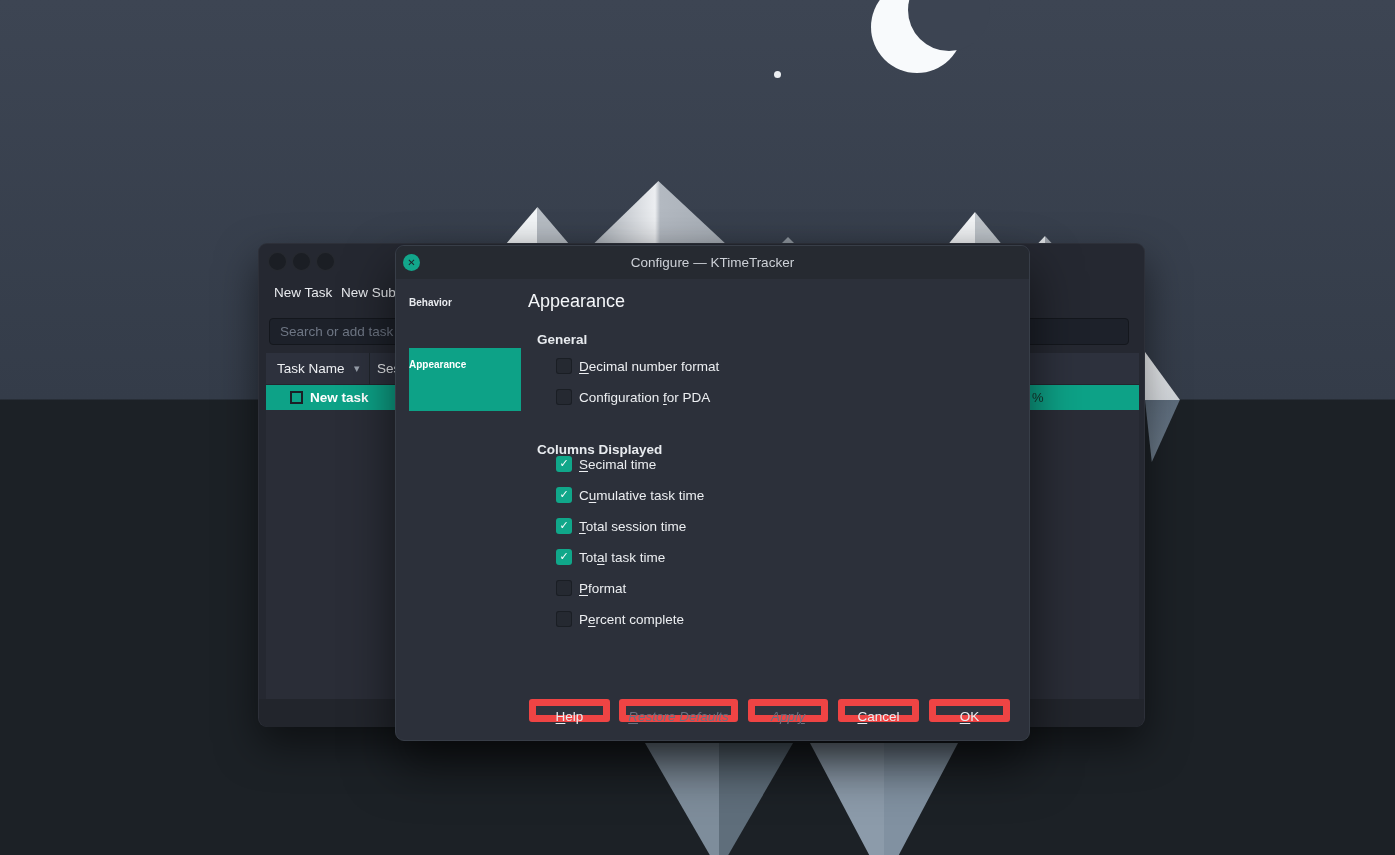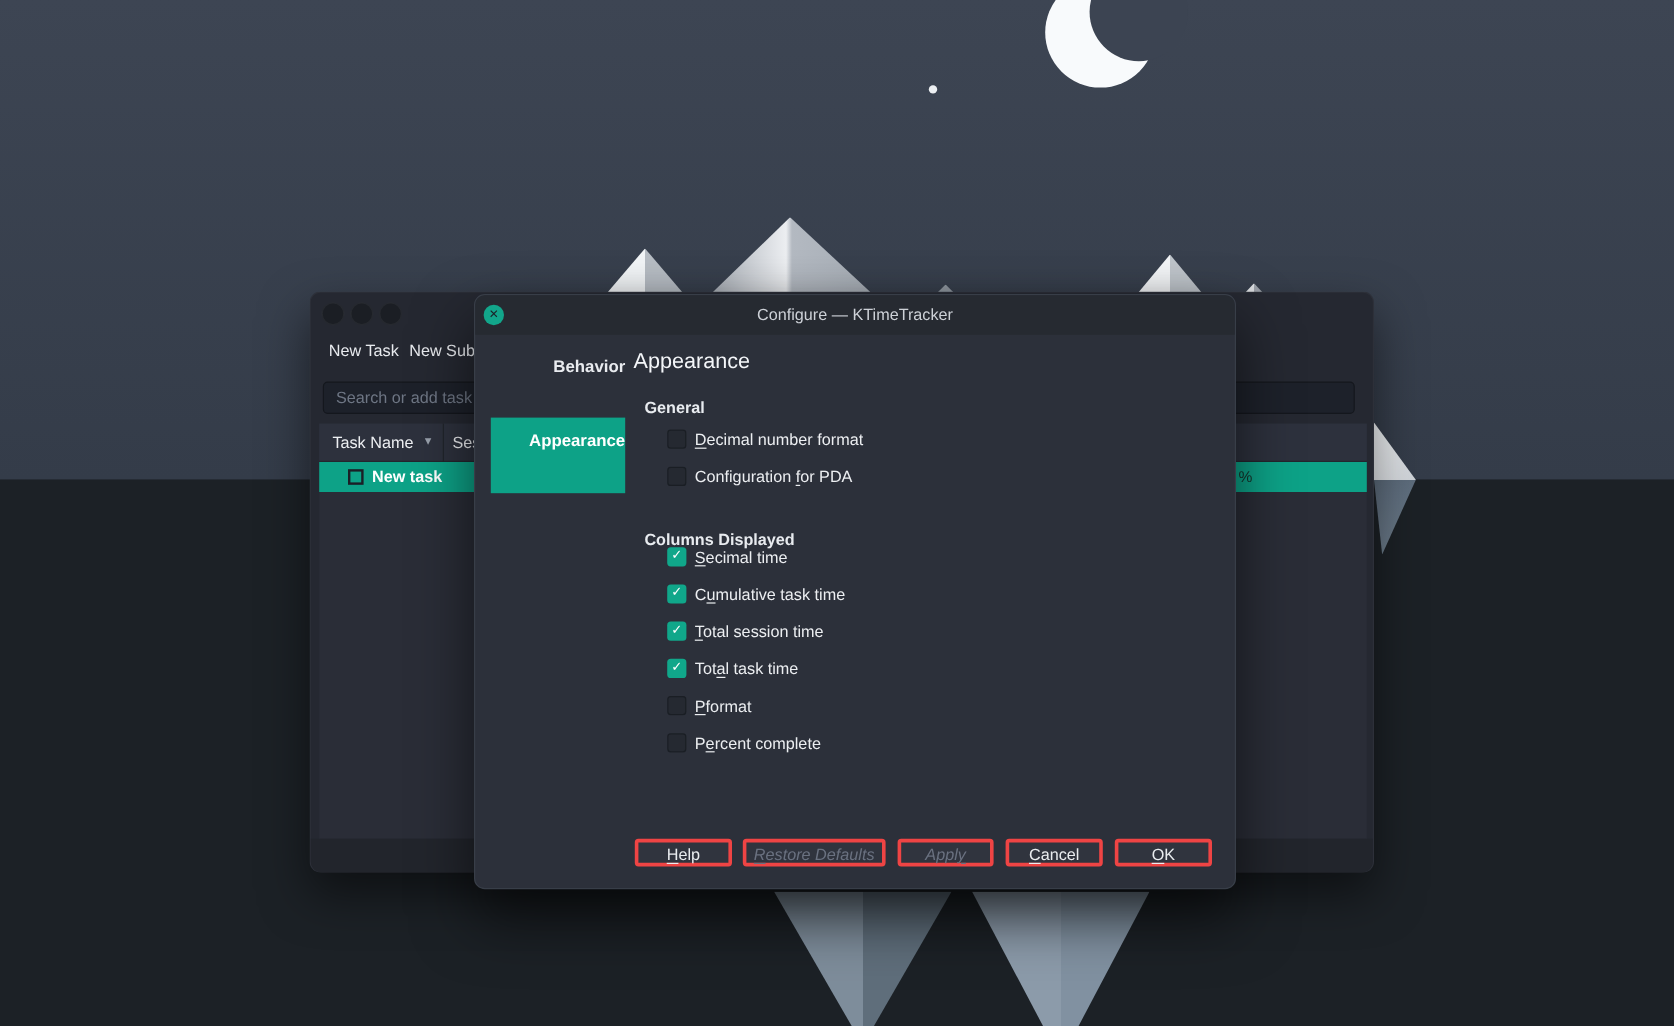--- a/index.html
+++ b/index.html
@@ -58,35 +58,35 @@
   .mwin-footer { position:absolute; left:0; top:455px; width:100%; height:28px; background:#22252C; border-radius:0 0 9px 9px; }
 
   
   .dlg { position:absolute; left:395px; top:245px; width:635px; height:496px; border-radius:9px;
          background:#2C303A; box-shadow:0 24px 50px rgba(0,0,0,.58); border:1px solid #383E48; }
   .dlg-titlebar { position:absolute; left:0; top:0; width:100%; height:33px; background:#262A31; border-radius:8px 8px 0 0; }
   .dlg-close { position:absolute; left:7px; top:8px; width:17px; height:17px; border-radius:50%;
                background:#12A68B; text-align:center; line-height:17px; font-size:10px; font-weight:bold; color:#1C2127; cursor:default; }
   .dlg-title { position:absolute; left:0; top:0; width:100%; height:33px; line-height:33px; text-align:center;
                font-size:13.5px; color:#CDD1D7; }
-  .side-item { position:absolute; left:13px; width:112px; height:62px; padding-top:11px; text-align:right;
-               font-size:14px; font-weight:bold; color:#E9EBEF; }
+  .side-item { position:absolute; left:13px; width:112px; height:62px; padding-top:11px; text-align:left;
+               font-size:10px; font-weight:bold; color:#E9EBEF; }
   .si-0{top:40px} .si-1{top:102px; height:63px; background:#0DA287; color:#FFFFFF;} .si-2{top:165px; padding-top:10px;}
   .page-title { position:absolute; left:132px; top:44px; height:22px; line-height:22px; font-size:18px; color:#F4F6F9; }
   .sect-title { position:absolute; left:141px; height:18px; line-height:18px; font-size:13.5px; font-weight:bold; color:#E8EBEF; }
   .st-general{top:85px} .st-columns{top:195px}
   .cbrow { position:absolute; left:160px; height:16px; display:flex; align-items:center; }
   .cb { width:16px; height:16px; border-radius:3px; flex:0 0 16px; }
   .cb-un { background:#252931; box-shadow:inset 0 0 0 1px #1A1E24; }
   .cb-ck { background:#10A78A; color:#FFFFFF; text-align:center; line-height:15px; font-size:11px; font-weight:bold; }
   .cblabel { margin-left:7px; font-size:13.5px; color:#ECEEF1; white-space:nowrap; }
   .mn { text-decoration:underline; text-underline-offset:2px; }
   .r-0{top:112px} .r-1{top:143px} .r-2{top:210px} .r-3{top:241px} .r-4{top:272px} .r-5{top:303px} .r-6{top:334px} .r-7{top:365px}
   .btnrow { position:absolute; left:133px; top:453px; height:23px; display:flex; }
-  .btn { height:23px; line-height:21px; text-align:center; background:#30343E; border:3px solid #ef4444;
+  .btn { height:23px; line-height:21px; text-align:center; background:#30343E; border:7px solid #ef4444;
          border-radius:3px; font-size:13.5px; color:#E9ECEF; cursor:default; white-space:nowrap; }
   .btn.disabled { color:#6A7180;font-style:italic; }
   .b-help{width:81px; margin-right:9px;} .b-rd{width:119px; margin-right:10px;} .b-apply{width:80px; margin-right:10px;}
   .b-cancel{width:81px; margin-right:10px;} .b-ok{width:81px;}
 </style>
 </head>
 <body>
 
 <div class="stage">
 

